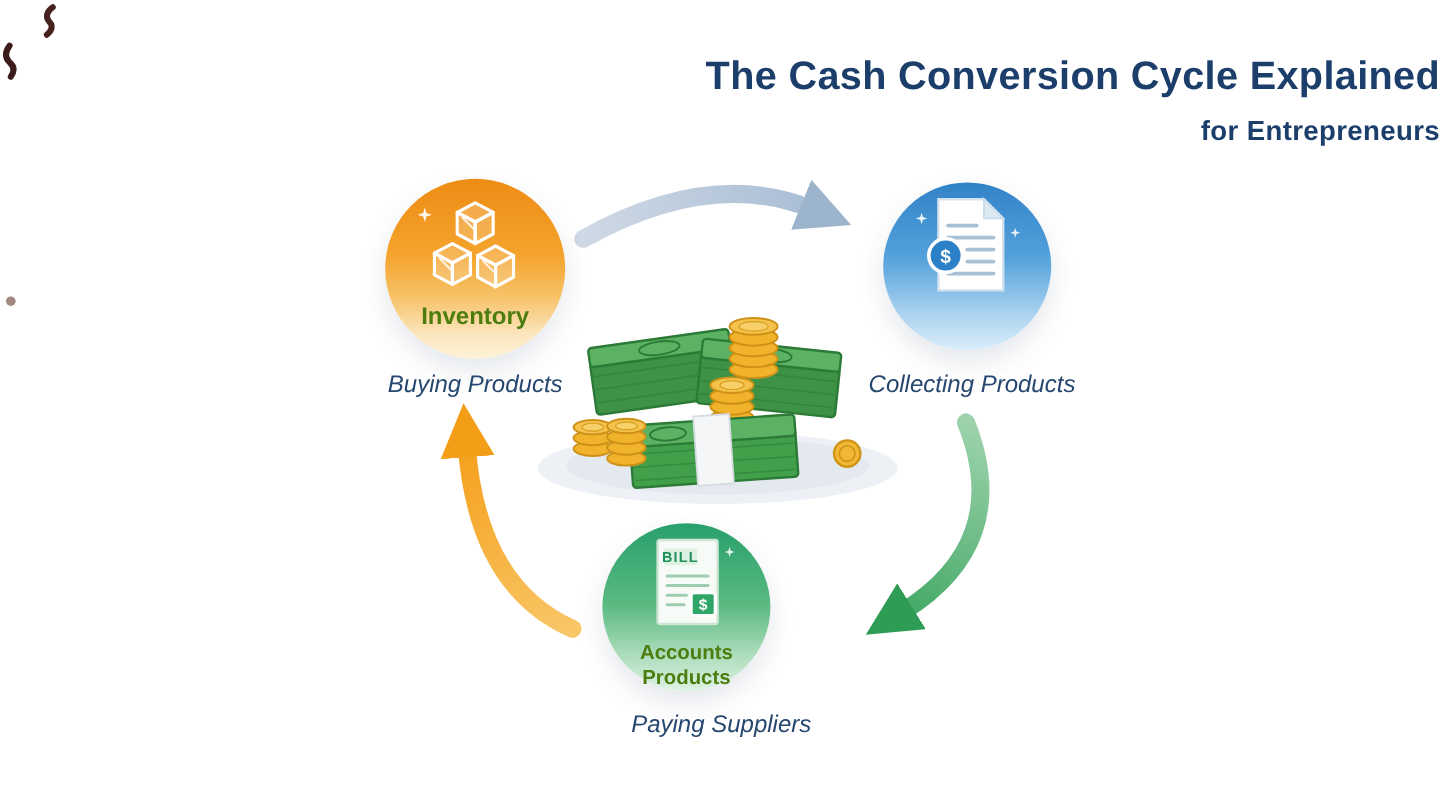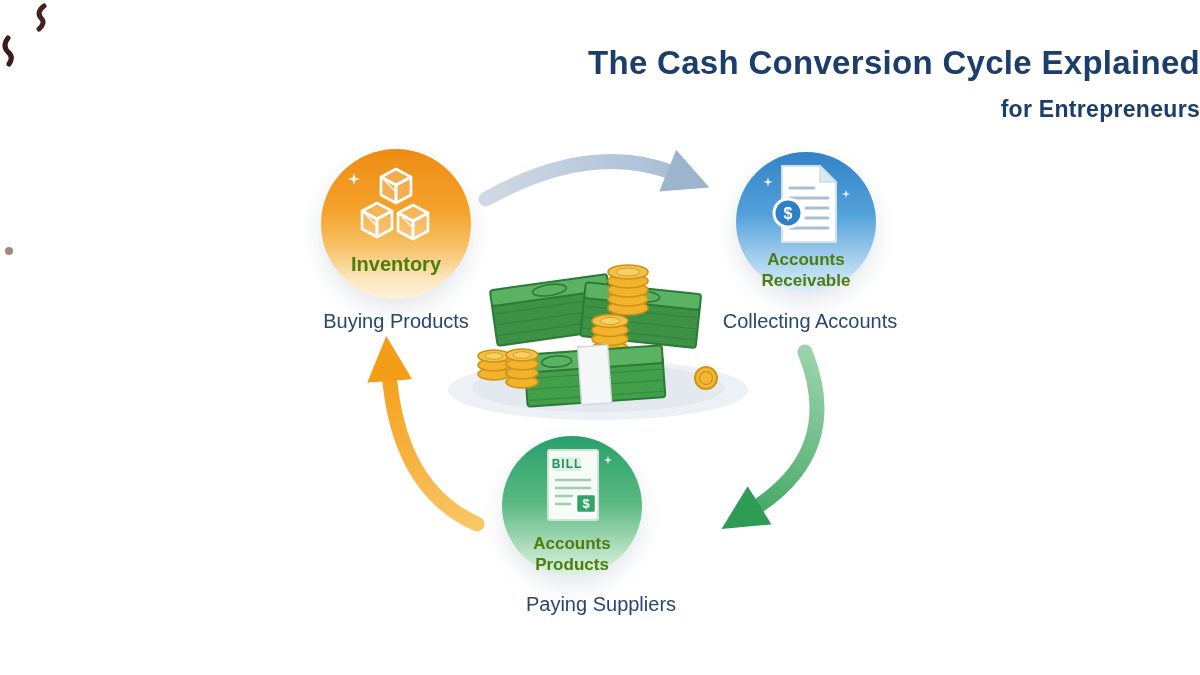--- a/index.html
+++ b/index.html
@@ -23,21 +23,21 @@
   .circle { position:absolute; inset:0; border-radius:50%;
             box-shadow:0 10px 22px rgba(30,60,90,.12); }
   .c-inv { background:linear-gradient(180deg,#ee8c15 0%,#f4a32c 42%,#f7c369 66%,#fbe5bc 86%,#fdf2d8 100%); }
   .c-ar  { background:linear-gradient(180deg,#3282c7 0%,#54a2db 45%,#a5cfee 76%,#dceefa 100%); }
   .c-ap  { background:linear-gradient(180deg,#28a06b 0%,#5ab981 48%,#abdcba 78%,#def3e3 100%); }
   .nicon { position:absolute; }
   .nlabel { position:absolute; text-align:center; font-weight:700; color:#4d7c0f; }
   .nlabel.big { left:0; width:100%; top:104px; font-size:20px; }
   .nlabel.two { left:15px; width:110px; top:97px; font-size:17px; line-height:21px; }
 
-  .caption { position:absolute; text-align:center; font-size:20px; color:#26476f; font-weight:500; }
+  .caption { position:absolute; text-align:center; font-size:20px; color:#26476f; font-weight:500;font-style:italic; }
 
   svg text { font-family:"Liberation Sans", sans-serif; }
 </style>
 </head>
 <body>
 
 <div id="stage">
 
   <svg class="abs" style="left:0;top:0;width:60px;height:270px" viewBox="0 0 60 270">
     <path d="M44 6 q-8 6 -3 12 q5 5 -2 11" stroke="#46221e" stroke-width="5" fill="none" stroke-linecap="round"></path>
@@ -183,23 +183,22 @@
         <line x1="34" y1="40" x2="72" y2="40"></line>
         <line x1="50" y1="50" x2="72" y2="50"></line>
         <line x1="50" y1="60" x2="72" y2="60"></line>
         <line x1="34" y1="70" x2="72" y2="70"></line>
       </g>
       <circle cx="32" cy="55" r="14" fill="#2c80c8" stroke="#ffffff" stroke-width="3"></circle>
       <text x="32" y="61" text-anchor="middle" font-size="16" font-weight="bold" fill="#ffffff">$</text>
       <path transform="translate(12 24) scale(.8)" d="M0 -6 L1.4 -1.4 L6 0 L1.4 1.4 L0 6 L-1.4 1.4 L-6 0 L-1.4 -1.4 Z" fill="#ffffff" opacity=".9"></path>
       <path transform="translate(90 36) scale(.7)" d="M0 -6 L1.4 -1.4 L6 0 L1.4 1.4 L0 6 L-1.4 1.4 L-6 0 L-1.4 -1.4 Z" fill="#ffffff" opacity=".85"></path>
     </svg>
-    <div class="nlabel two">Accounts Receivable</div>
-  </div>
-  <div class="caption" style="left:700px;top:310px;width:220px">Collecting Accounts</div>
+  </div>
+  <div class="caption" style="left:700px;top:310px;width:220px">Collecting Products</div>
 
   <div class="node" style="left:502px;top:436px;width:140px;height:140px">
     <div class="circle c-ap"></div>
     <svg class="nicon" style="left:20px;top:8px;width:100px;height:96px" viewBox="0 0 100 96">
       <rect x="26" y="6" width="50" height="70" rx="2" fill="#f6fbf7" stroke="#cfe6d6" stroke-width="2"></rect>
       <rect x="31" y="13" width="28" height="14" rx="2" fill="#ddf1e3"></rect>
       <text x="45" y="24" text-anchor="middle" font-size="12" font-weight="bold" letter-spacing="1" fill="#23915c">BILL</text>
       <g stroke="#9ecdb0" stroke-width="2.5" stroke-linecap="round">
         <line x1="34" y1="36" x2="68" y2="36"></line>
         <line x1="34" y1="44" x2="68" y2="44"></line>

